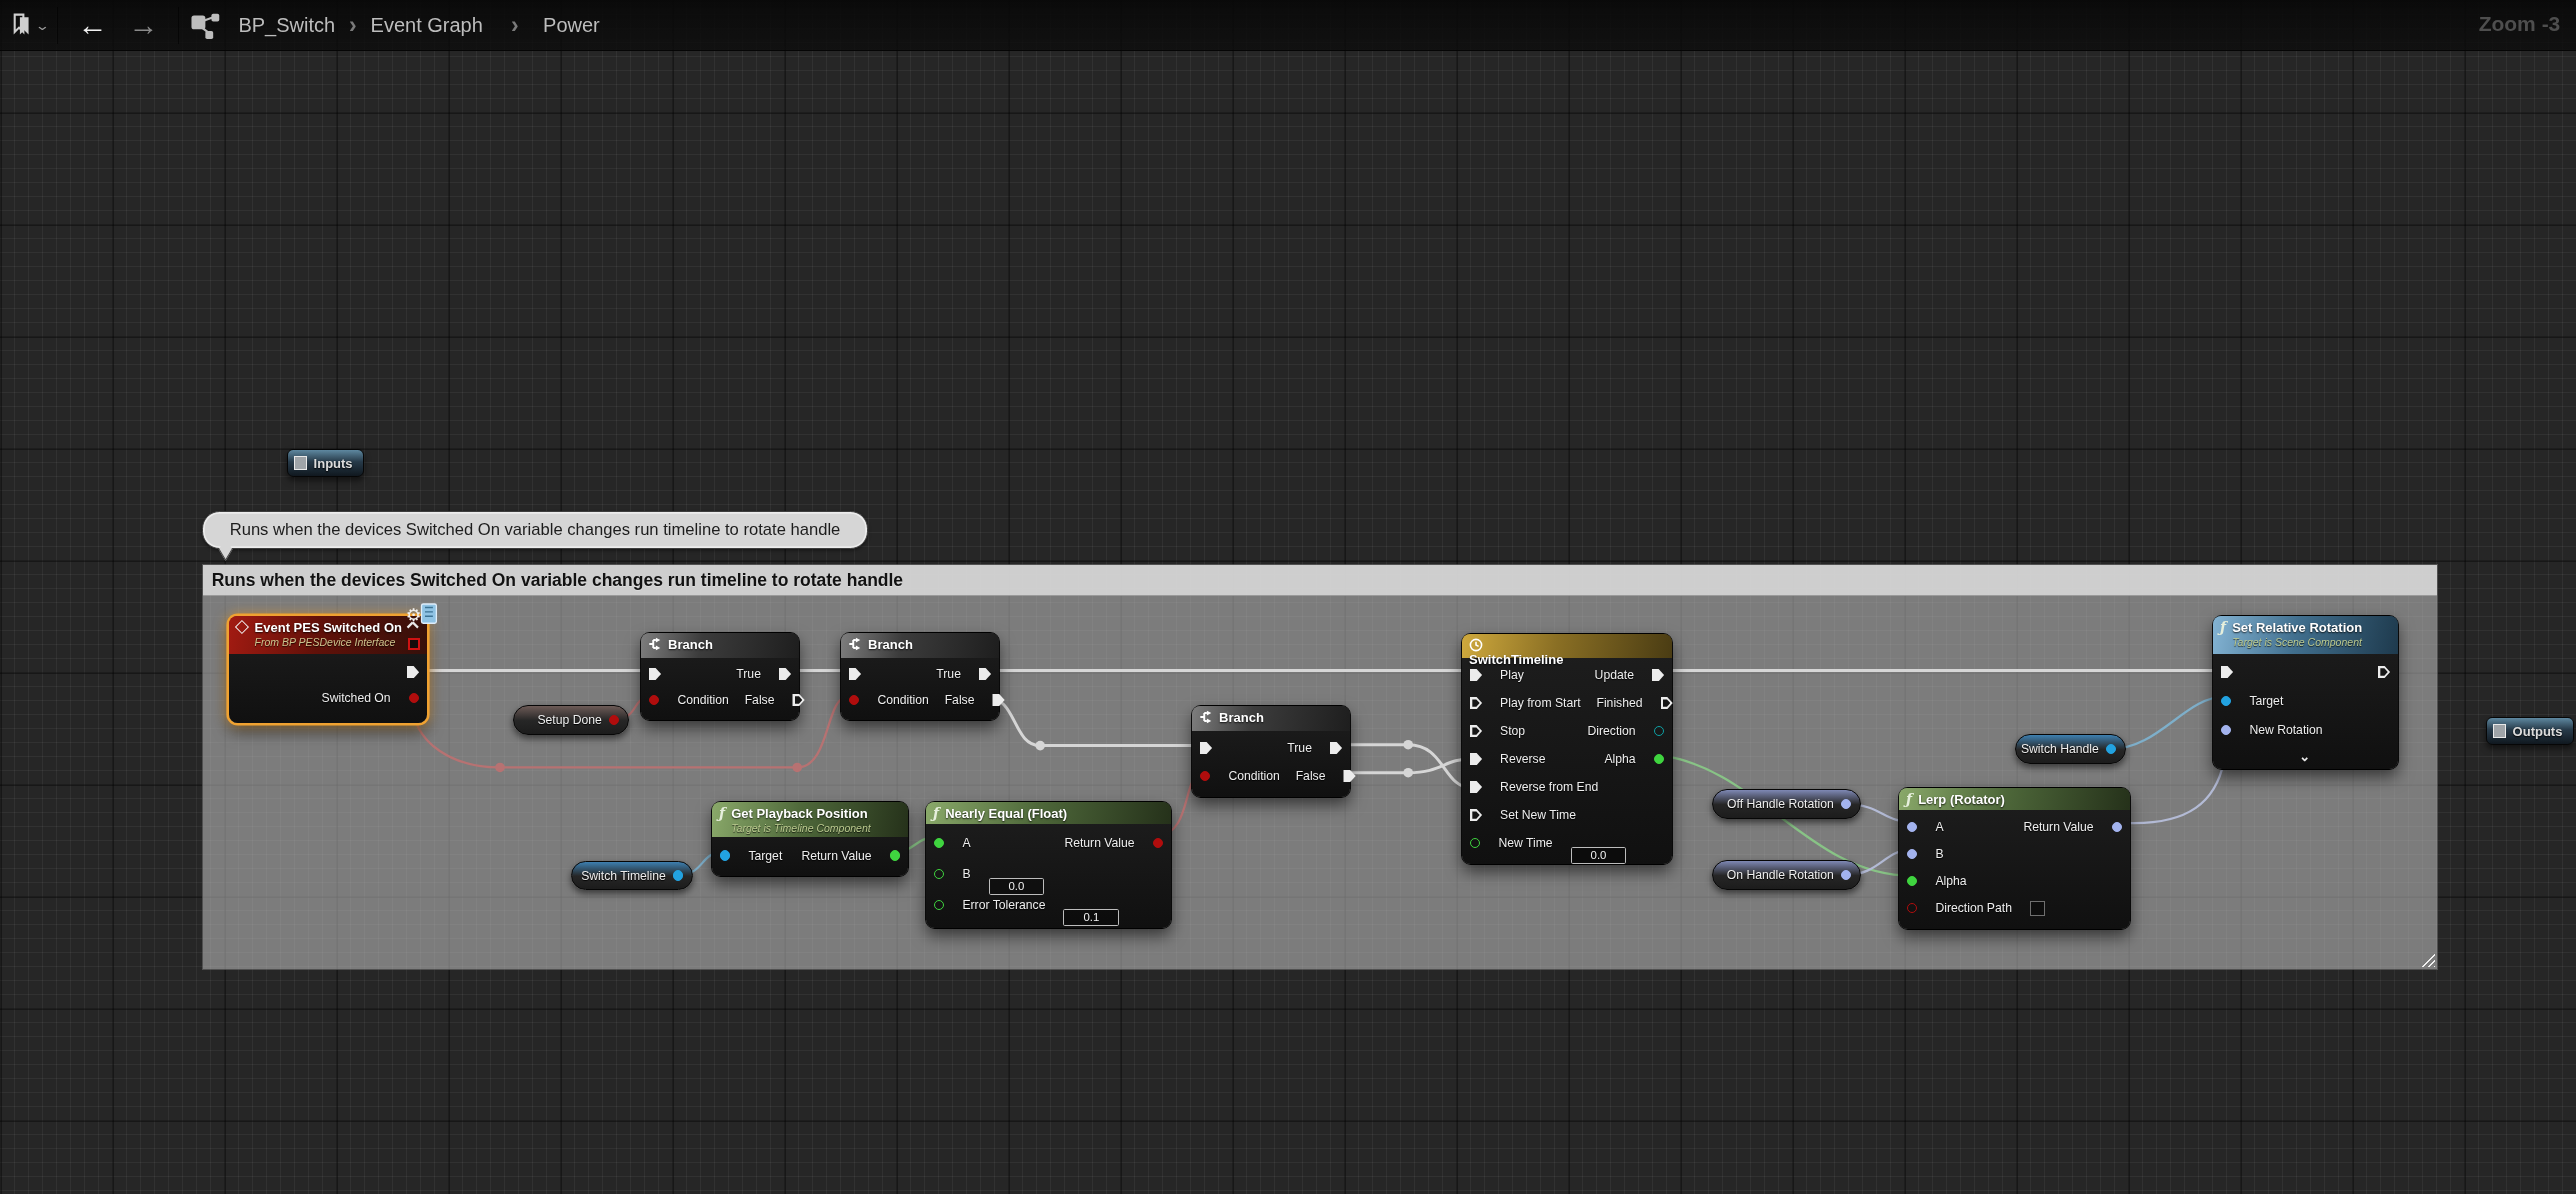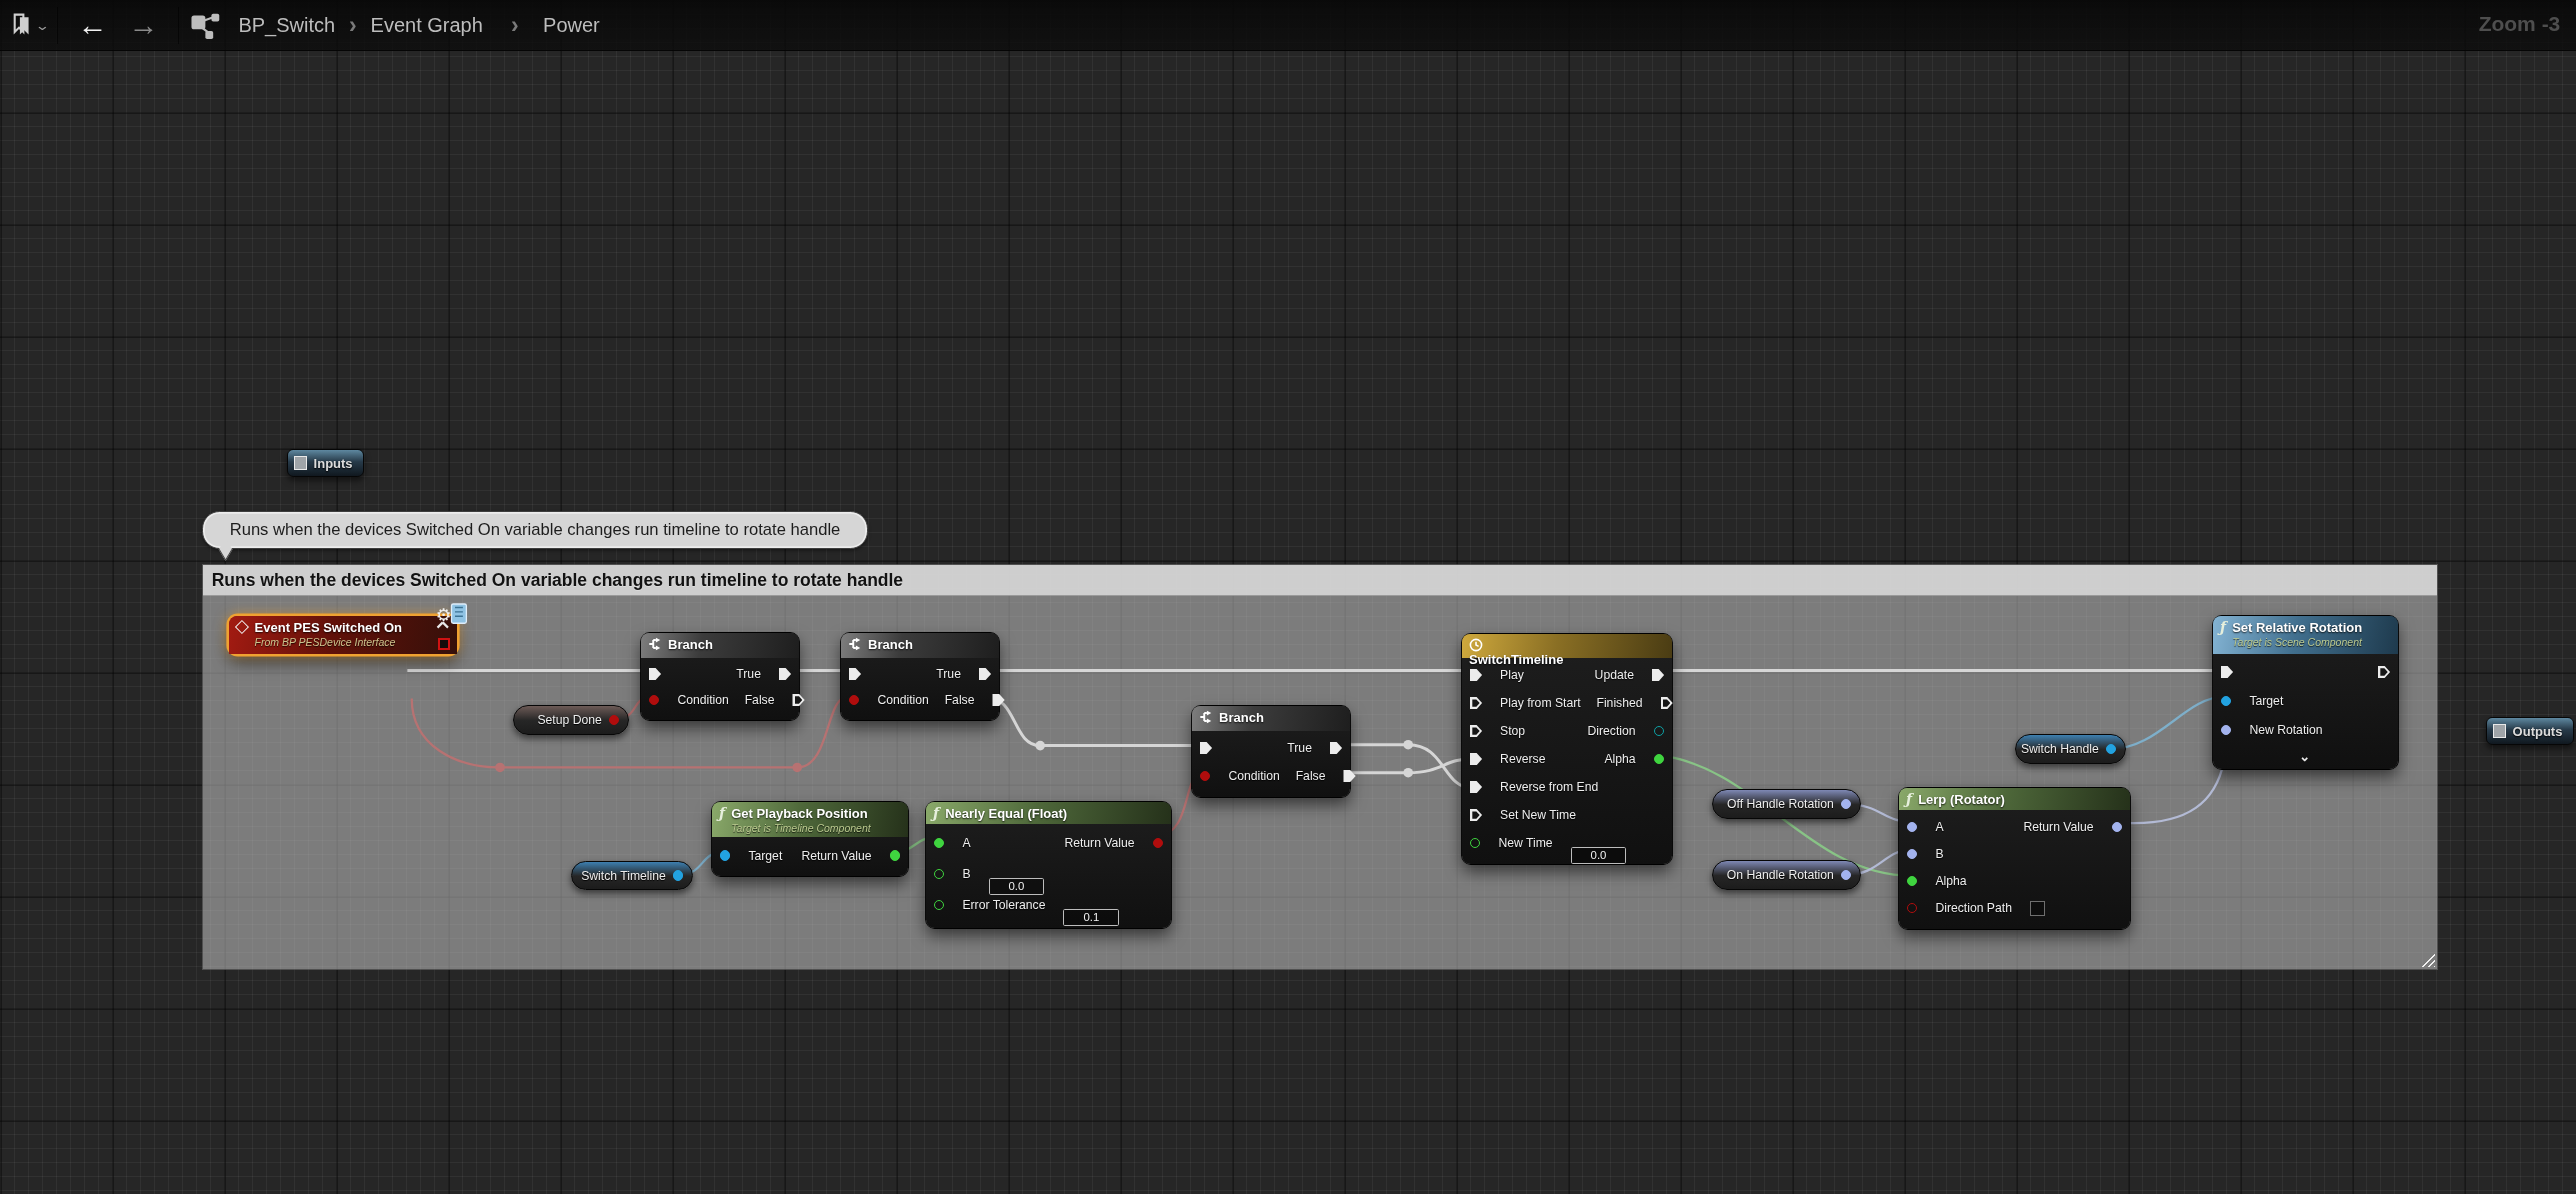--- a/index.html
+++ b/index.html
@@ -141,28 +141,45 @@
     <div class="bookmark" style="left:243px;top:449px;margin-left:44px;">
       <span class="sq"></span>
       <span class="bl">Inputs</span>
     </div>
     <div class="bookmark" style="left:2486px;top:717px;">
       <span class="sq"></span>
       <span class="bl">Outputs</span>
     </div>
 
     <div id="nodes">
-        <div class="node selected" style="left: 229px; top: 616px; width: 228px;">
+        <div class="node selected" style="left: 229px; top: 616px; width: 198px;">
           <div class="nh nh-red" style="height: 38px;">
             <span class="nh-ic">
               <span style="display:block;width:7.9px;height:7.9px;border:1.7px solid #f2f2f2;transform:rotate(45deg);margin:1.7px 1.7px 0 0.9px;"></span>
             </span>
             <div>
               <div class="nh-title">Event PES Switched On</div>
               <div class="nh-sub">From BP PESDevice Interface</div>
+            </div>
+          </div>
+          <div class="node-body" style="padding: 5.2px 0px 12.2px;">
+            <div class="nrow" style="height: 26px;">
+              <span></span>
+              <span class="pside">
+                <span class="pin-exec">
+                  <i class="sh"></i>
+                </span>
+              </span>
+            </div>
+            <div class="nrow" style="height: 26px;">
+              <span></span>
+              <span class="pside">
+                <span class="plabel">Switched On</span>
+                <span class="pin-c" style="border-color: rgb(176, 13, 13); background: rgb(176, 13, 13);"></span>
+              </span>
             </div>
           </div>
           <span class="delegate"></span>
           <span class="evt-badge"><svg width="35" height="30" viewBox="0 0 40 34">
               <rect x="20" y="1" width="17" height="22" rx="2" fill="#8fc3e4" stroke="#dfeefb" stroke-width="1.5"></rect>
               <path d="M24 5 h9 M24 10 h9 M24 15 h9" stroke="#3c7394" stroke-width="1.6"></path>
               <text x="2" y="20" font-size="20" fill="#f0f0f0">⚙</text>
               <path d="M10 22 l-6 6 M10 22 l6 6" stroke="#e8e8e8" stroke-width="2.5"></path>
             </svg></span>
         </div>

